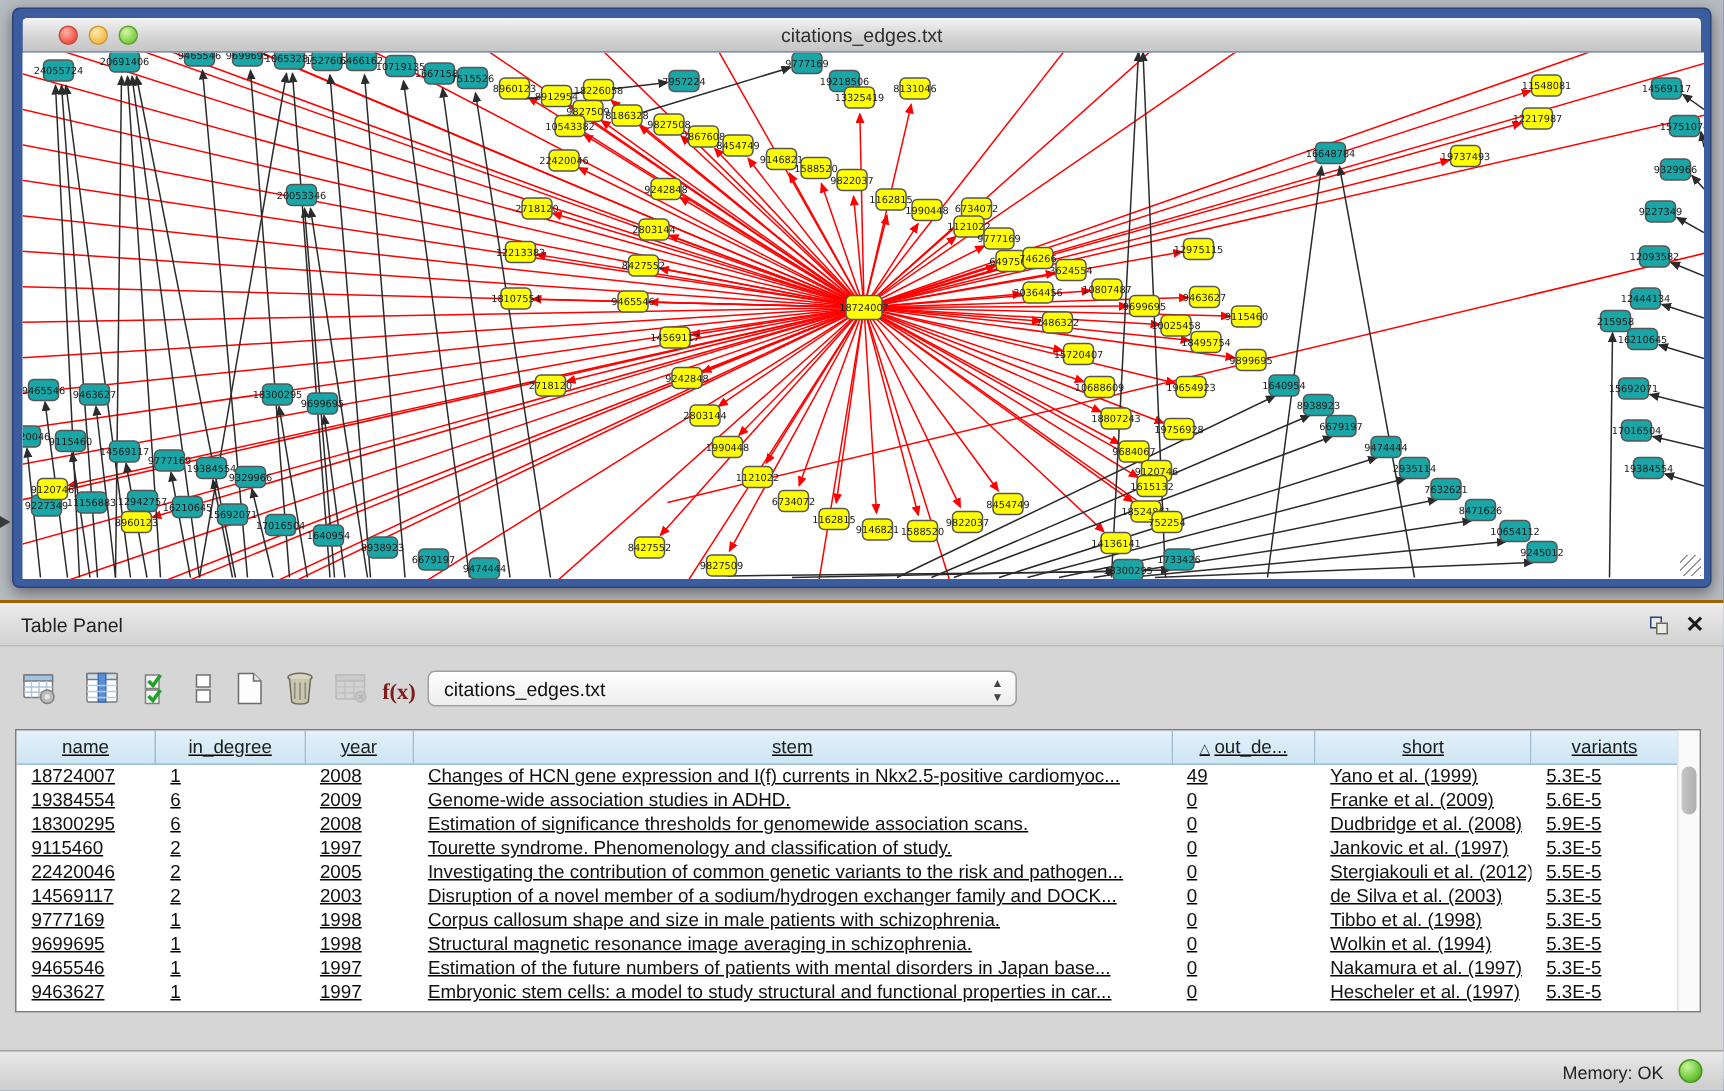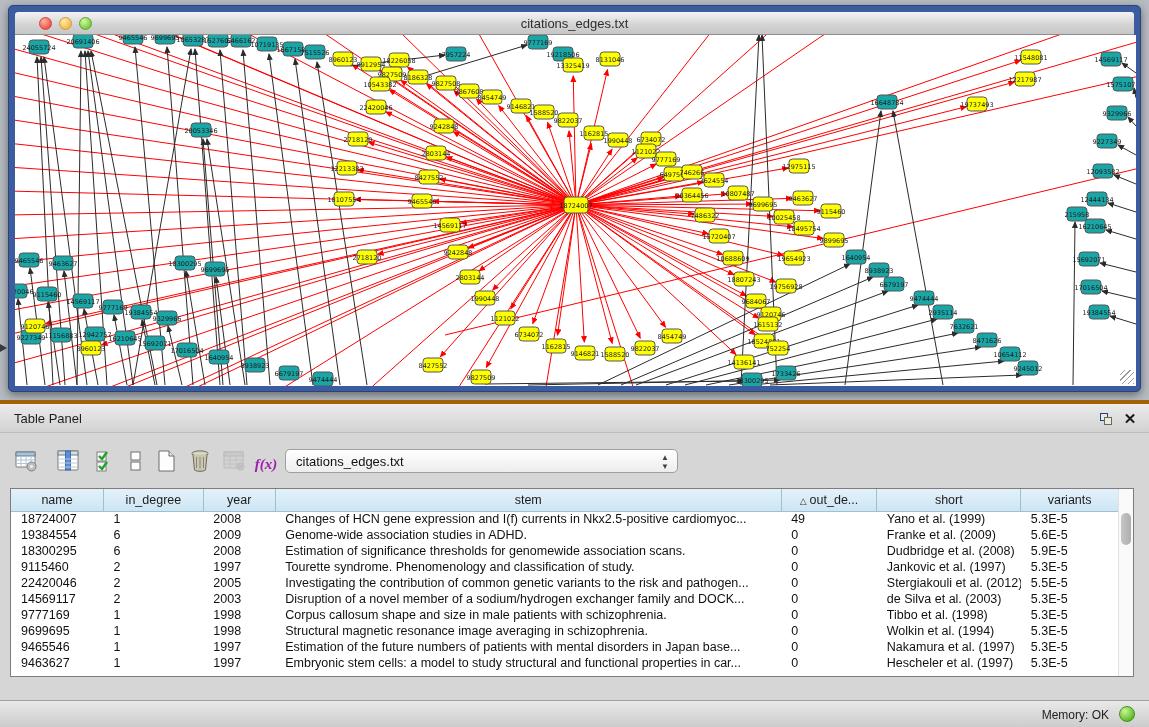--- a/index.html
+++ b/index.html
@@ -21,50 +21,50 @@
   .tl.green  { left:64px;  background:radial-gradient(circle at 35% 30%, #d4f7a8, #7bce43 70%); border:1px solid #5da32f; }
   .canvas { position:relative; width:1121px; height:351px; background:#ffffff; overflow:hidden; }
   .resize-grip { position:absolute; right:2px; bottom:2px; width:14px; height:14px;
     background:repeating-linear-gradient(135deg, transparent 0 3px, #9a9a9a 3px 4px); }
 
   .stray-arrow { position:absolute; left:0px; top:344px; width:0; height:0;
     border-left:7px solid #3a3a3a; border-top:4px solid transparent; border-bottom:4px solid transparent; }
 
   
   .table-panel { position:absolute; left:0; top:400px; width:1149px; height:319px;
-    background:#d6d6d6; border-top:4px solid #a16207; }
+    background:#d6d6d6; border-top:2px solid #a16207; }
   .panel-header { height:29px; background:linear-gradient(#ebebeb,#d2d2d2);
     border-bottom:1px solid #bdbdbd; position:relative; }
   .panel-header .ph-title { position:absolute; left:14px; top:7px; font-size:13px; color:#1e1e1e; }
   .ph-btn { position:absolute; top:6px; width:18px; height:18px; background:transparent;
     border:none; cursor:pointer; }
   .ph-btn.float { right:34px; }
   .ph-btn.close { right:10px; font-size:15px; font-weight:bold; color:#1a1a1a; line-height:16px; }
   .float-glyph { position:relative; display:block; width:12px; height:12px; margin:2px auto; }
   .float-glyph span { position:absolute; width:8px; height:8px; border:1.5px solid #6e6b4a; background:#e9e9e9; }
   .float-glyph span:first-child { left:0; top:0; border-color:#27427c; }
   .float-glyph span:last-child  { right:0; bottom:0; }
 
   .toolbar { position:absolute; left:0; top:38px; height:40px; width:100%; }
   .tb-btn { position:absolute; top:6px; width:28px; height:28px; background:transparent;
     border:none; cursor:pointer; }
   .tb-btn svg { width:24px; height:24px; }
   .tb-btn.disabled { opacity:.45; }
-  .fx-btn { font-size:15px; font-style:italic; font-weight:bold; color:#a21caf;
+  .fx-btn { font-size:15px; font-weight:bold; color:#7f1d1d;
     font-family:"Liberation Serif", serif; }
 
   .mac-select { position:absolute; left:285px; top:7px; width:393px; height:24px;
     background:linear-gradient(#ffffff,#ededed); border:1px solid #9f9f9f; border-radius:5px;
     box-shadow:inset 0 1px 0 #fff; cursor:pointer; }
   .mac-select .val { position:absolute; left:10px; top:4px; font-size:13px; color:#111; }
   .mac-select .stepper { position:absolute; right:8px; top:3px; font-size:8px; color:#444;
     line-height:9px; text-align:center; }
 
   .table-box { position:absolute; left:10px; top:84px; width:1124px; height:189px;
-    background:#ffffff; border:1px solid #7d7d7d; overflow:hidden; }
+    background:#ffffff; border:1px solid #7d7d7d; overflow:hidden;text-decoration:underline; }
   table.data { border-collapse:collapse; table-layout:fixed; width:1108px; }
   table.data th { height:22px; background:linear-gradient(#e3f1fa,#cde5f3);
     border:1px solid #9fbfd4; border-top:none; font-size:12.5px; font-weight:normal;
     color:#1c1c1c; text-align:center; overflow:hidden; white-space:nowrap; }
   table.data th:first-child { border-left:none; }
   table.data td { height:16px; font-size:12.5px; color:#111; padding:0 4px 0 10px;
     white-space:nowrap; overflow:hidden; }
   .sort-tri { font-size:9px; color:#333; margin-right:3px; }
   .vscroll { position:absolute; right:0; top:0; bottom:0; width:15px;
     background:#fafafa; border-left:1px solid #e0e0e0; }

